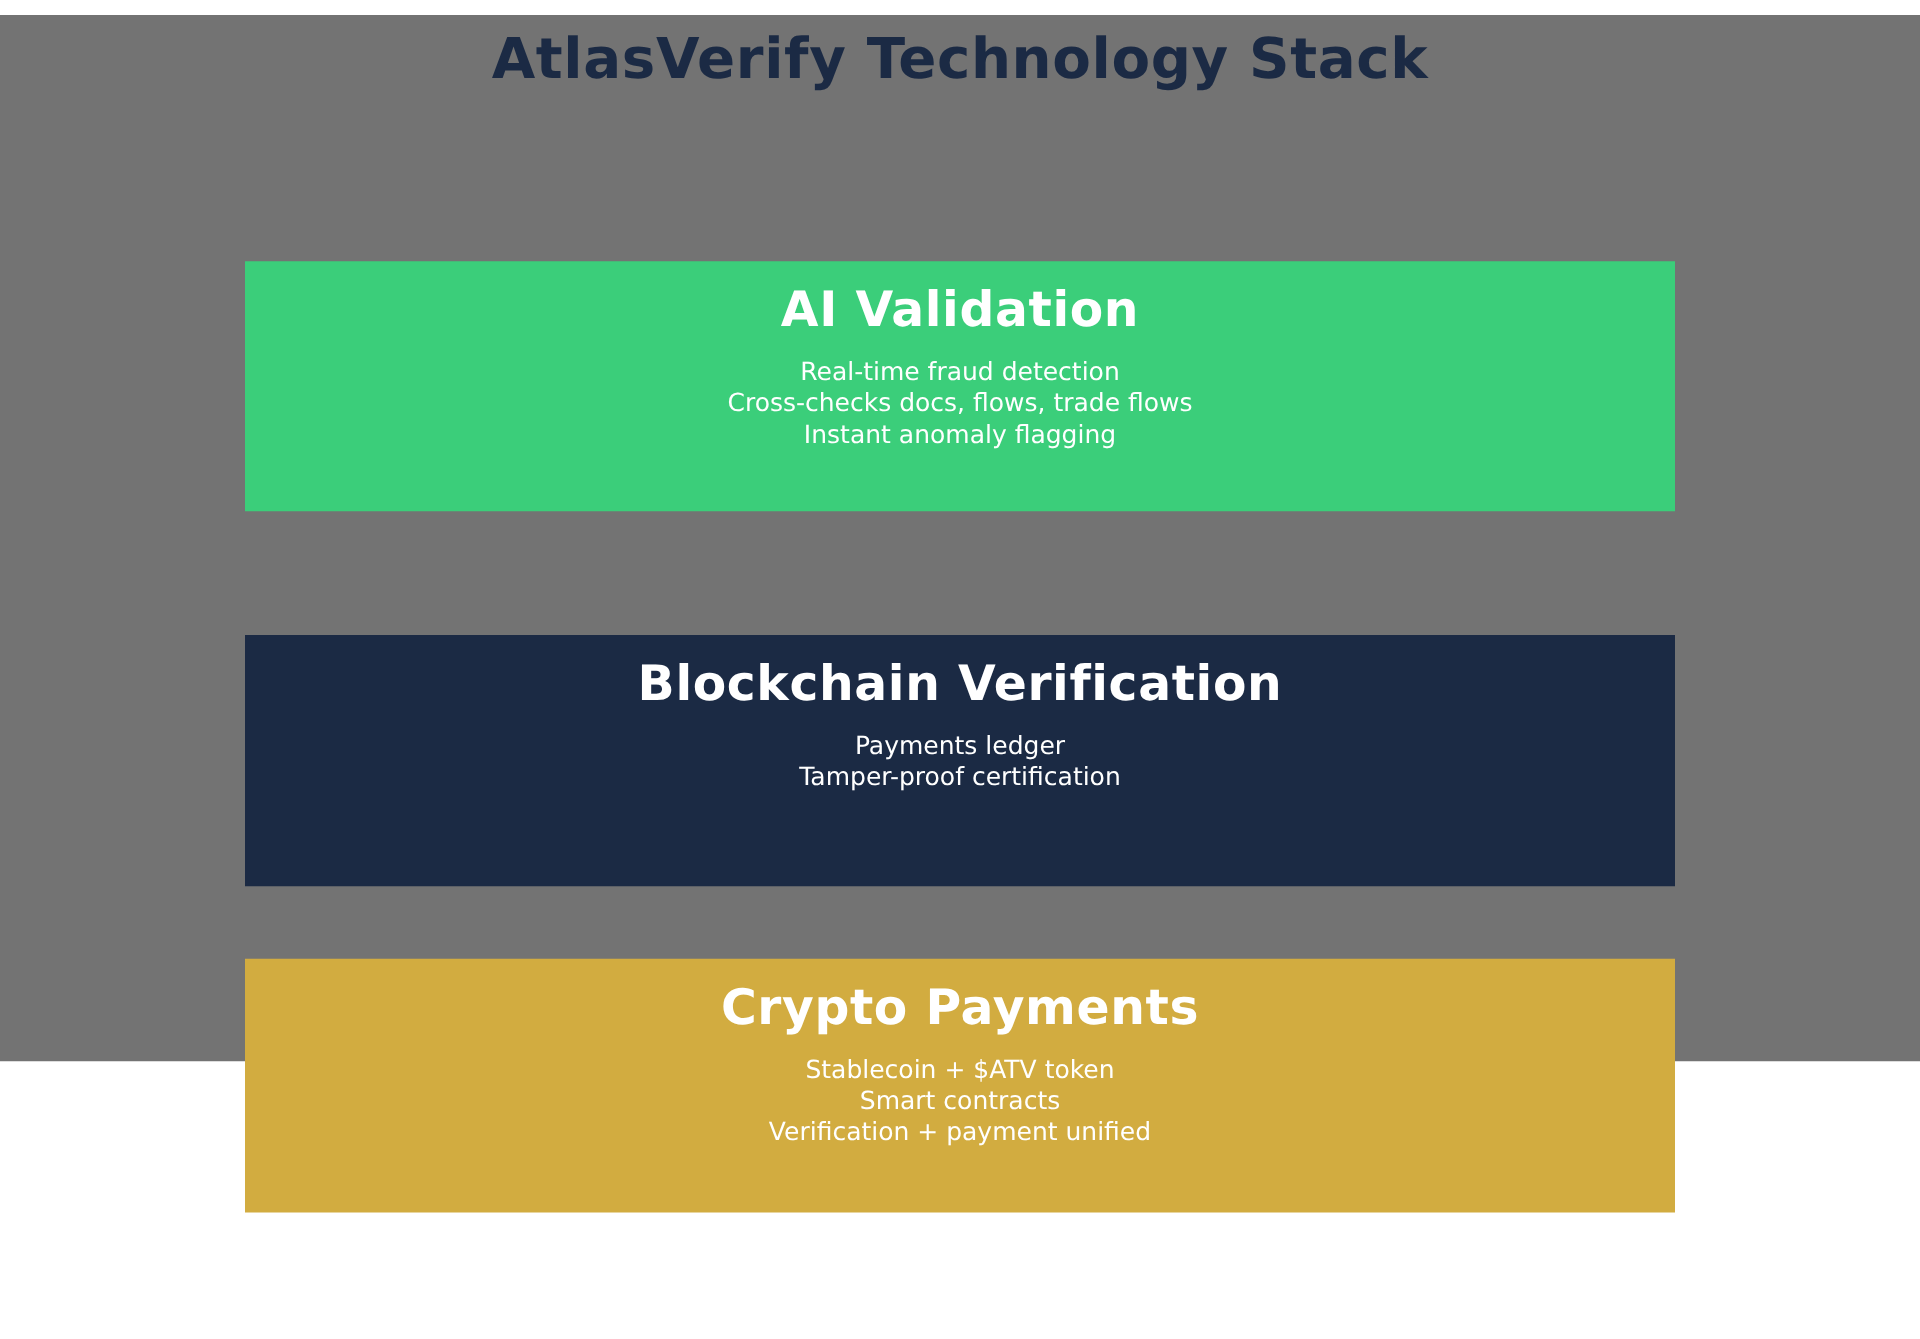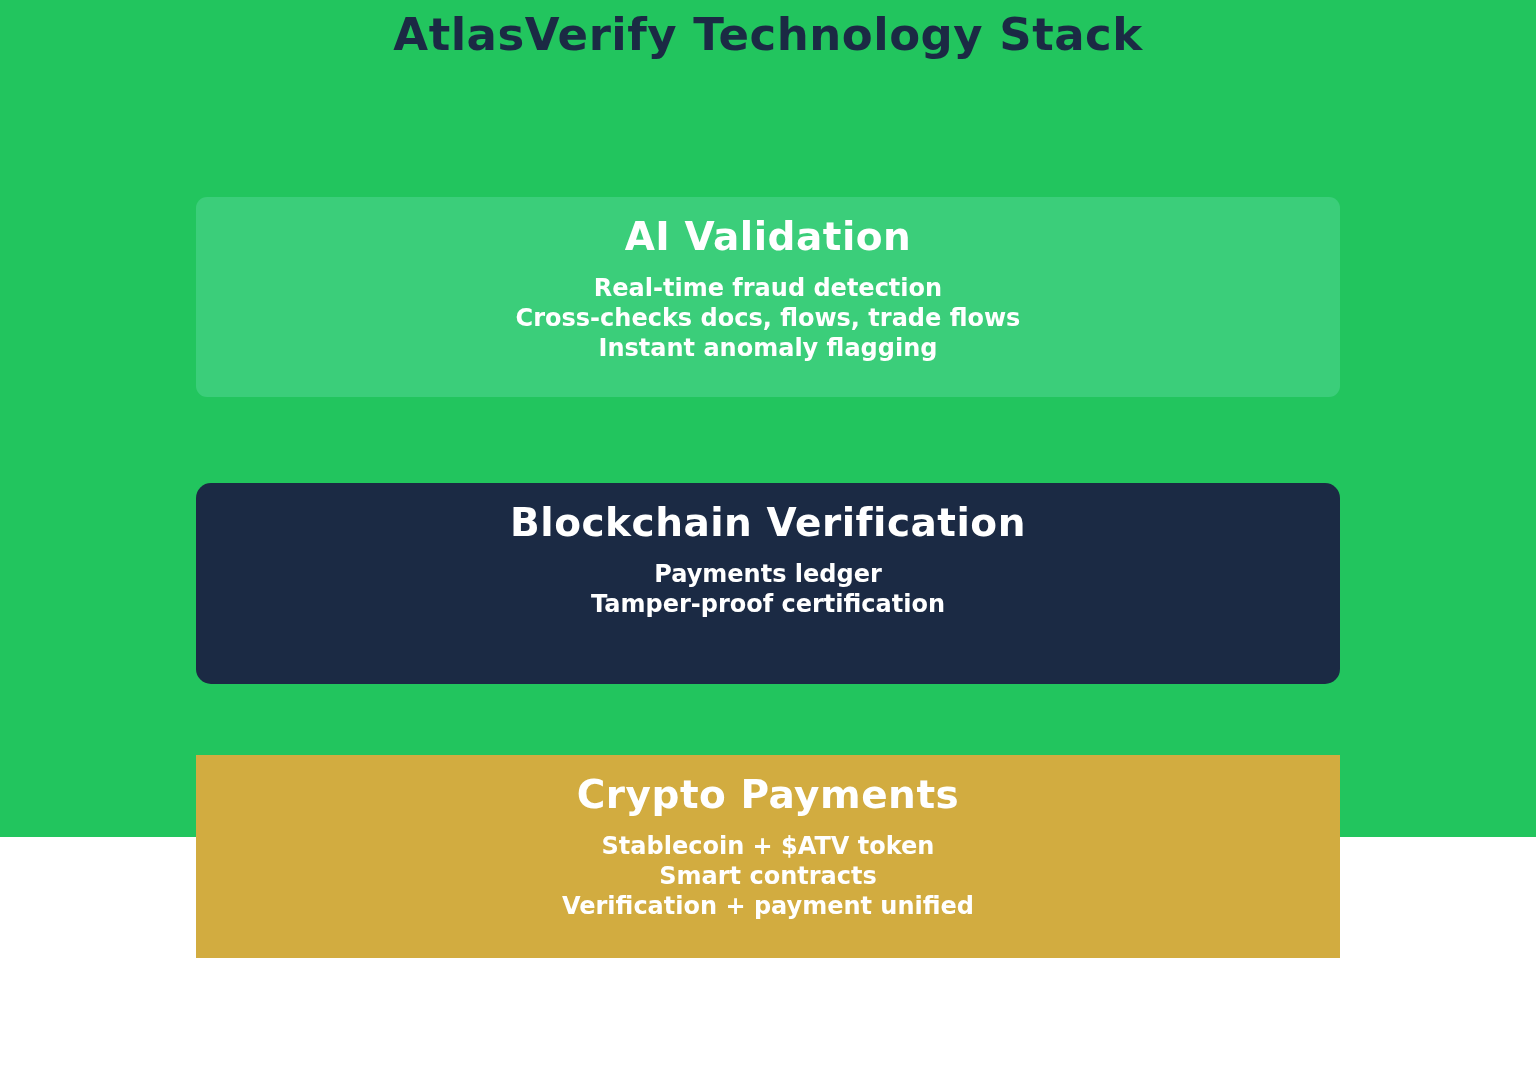--- a/index.html
+++ b/index.html
@@ -7,54 +7,55 @@
     width: 1536px;
     height: 1071px;
     background: #ffffff;
     font-family: "DejaVu Sans", "Liberation Sans", sans-serif;
     overflow: hidden;
   }
   .canvas {
     position: relative;
     width: 1536px;
     height: 837px;
-    background: #22c55e;
+    background: #737373;
+    margin-top: 12px;
   }
   .diagram-title {
     position: absolute;
     top: 8px;
     left: 0;
     width: 100%;
     text-align: center;
     font-size: 45px;
     font-weight: bold;
     letter-spacing: 0.5px;
   }
   .layer {
     position: absolute;
     left: 196px;
     width: 1144px;
     text-align: center;
     color: #ffffff;
   }
-  .layer-ai        { top: 197px; height: 200px; border-radius: 11px; }
-  .layer-blockchain{ top: 483px; height: 201px; border-radius: 15px; }
+  .layer-ai        { top: 197px; height: 200px; }
+  .layer-blockchain{ top: 496px; height: 201px; }
   .layer-crypto    { top: 755px; height: 203px; }
   .layer-label {
     padding-top: 18px;
     font-size: 39px;
     font-weight: bold;
     line-height: 1.15;
     letter-spacing: 0.5px;
   }
   .layer-lines {
     margin-top: 13px;
-    font-size: 24px;
+    font-size: 20px;
     line-height: 1.25;
-    font-weight: bold;
+    font-weight: normal;
   }
   .layer-line { }
 </style>
 </head>
 <body>
 
 <div class="canvas">
 
   <div class="diagram-title" style="color: rgb(27, 42, 68);">AtlasVerify Technology Stack</div>
 

